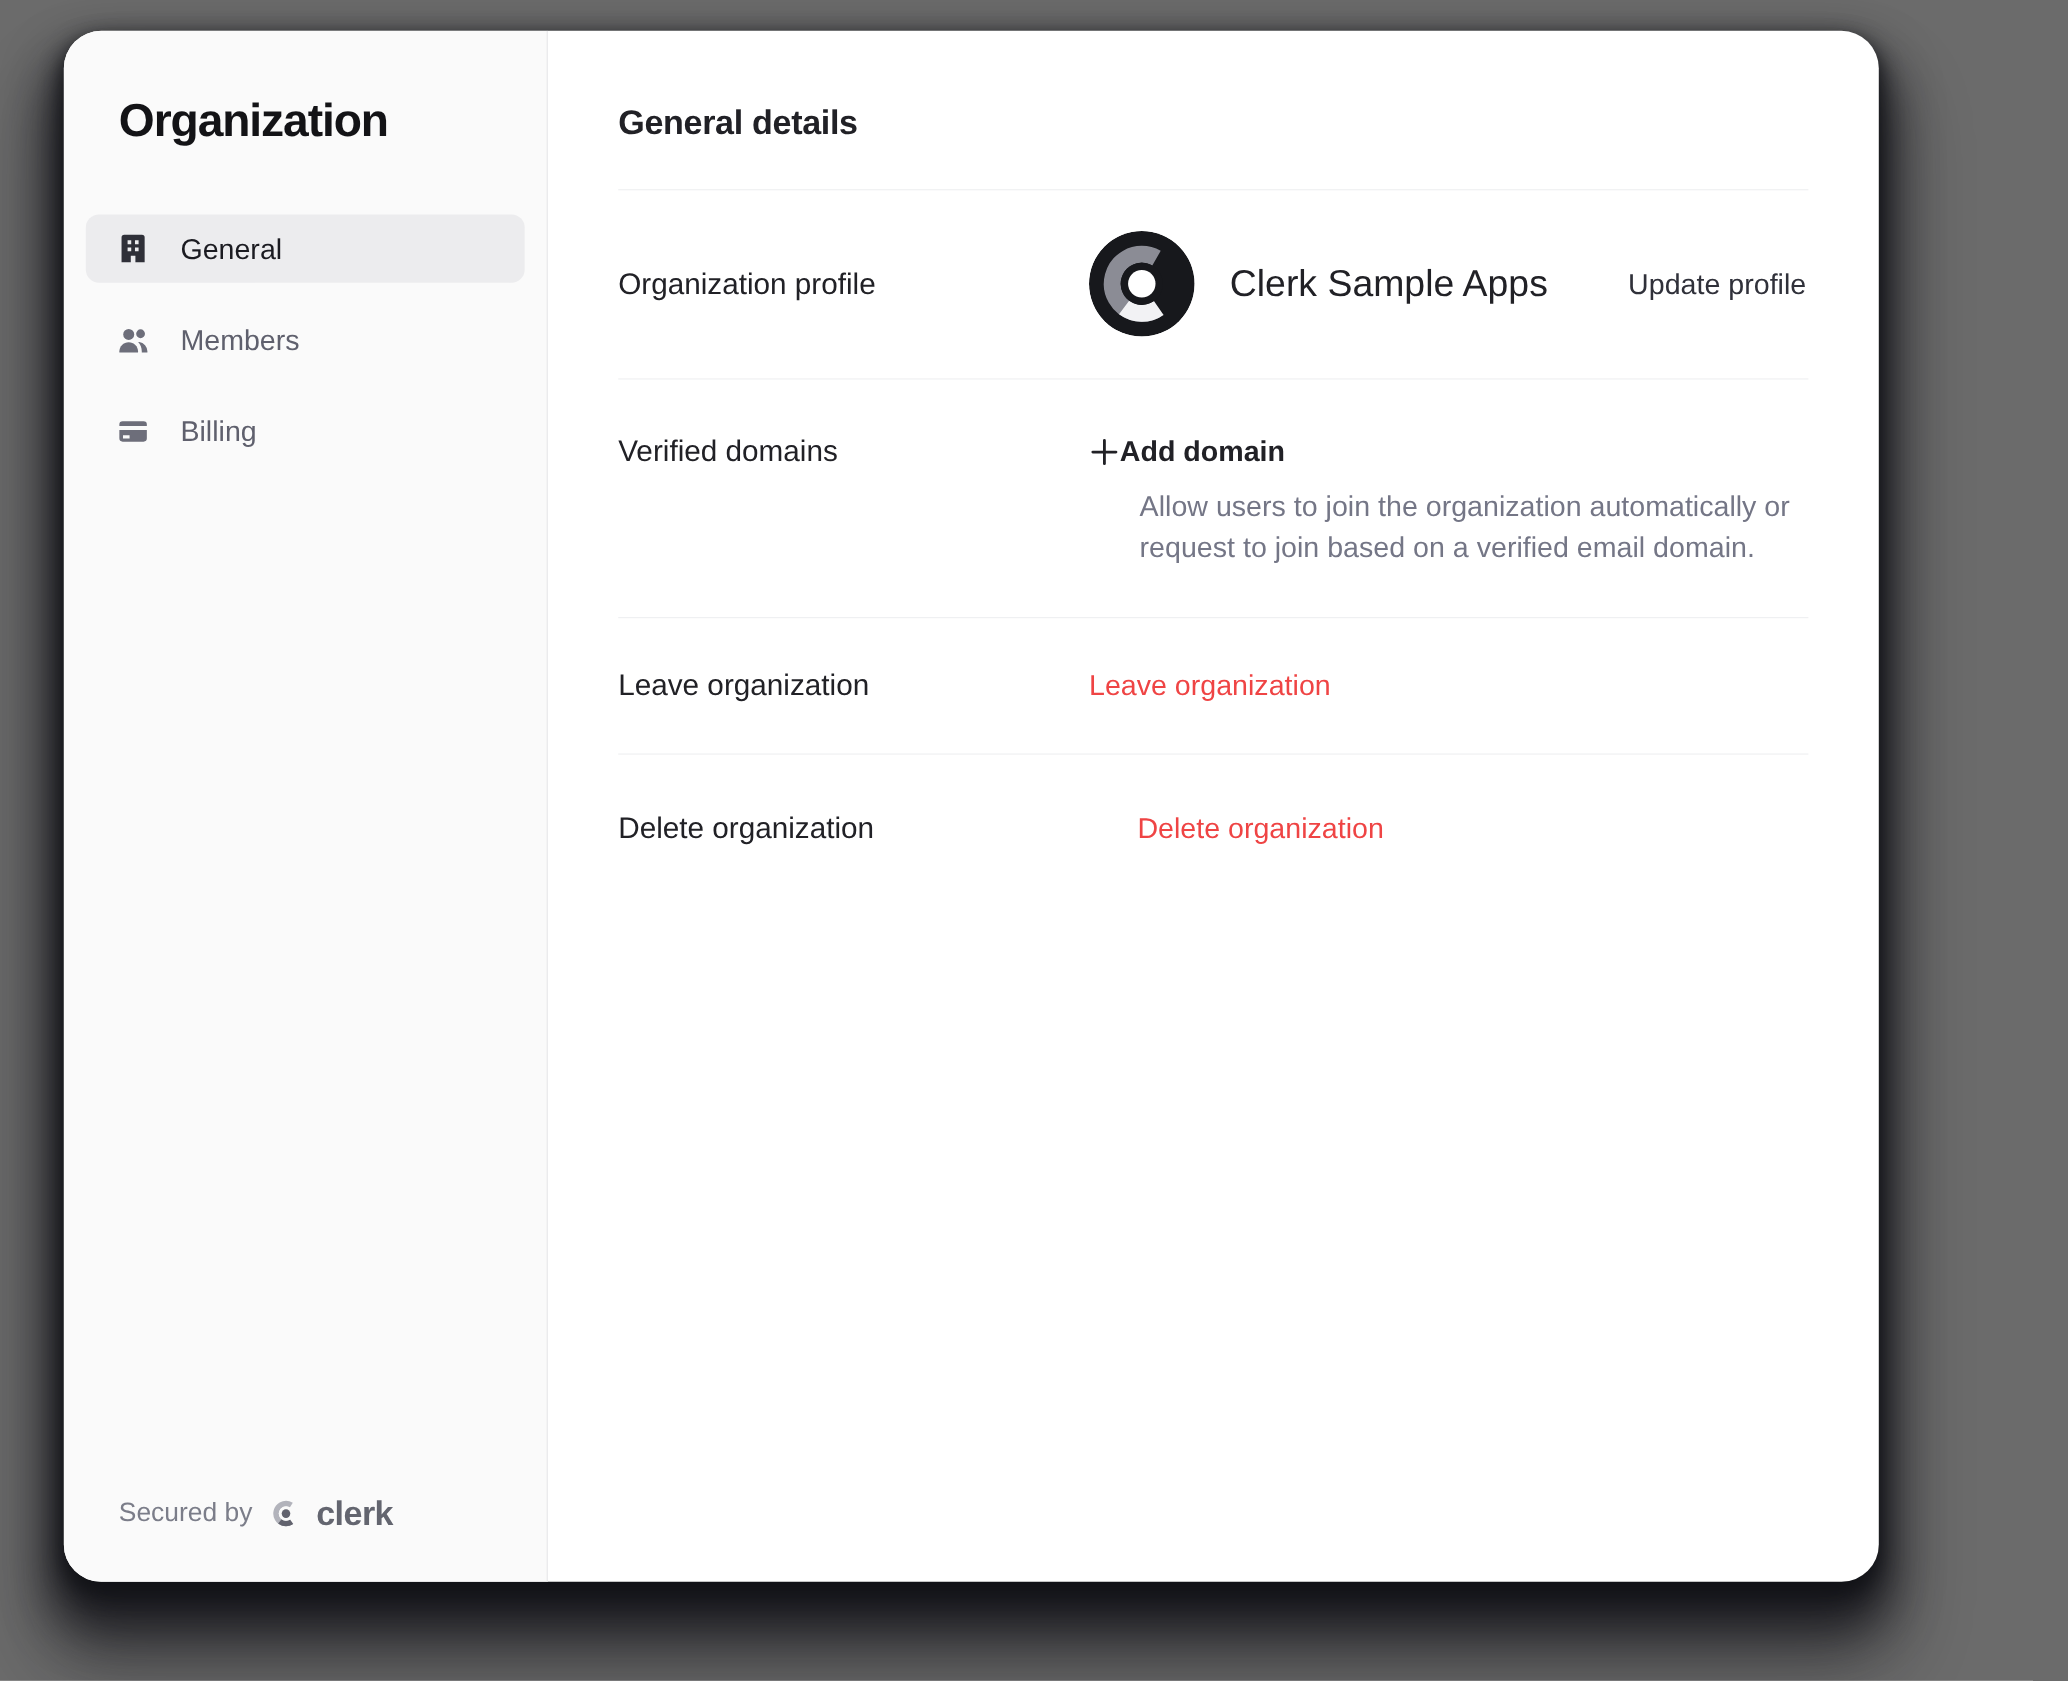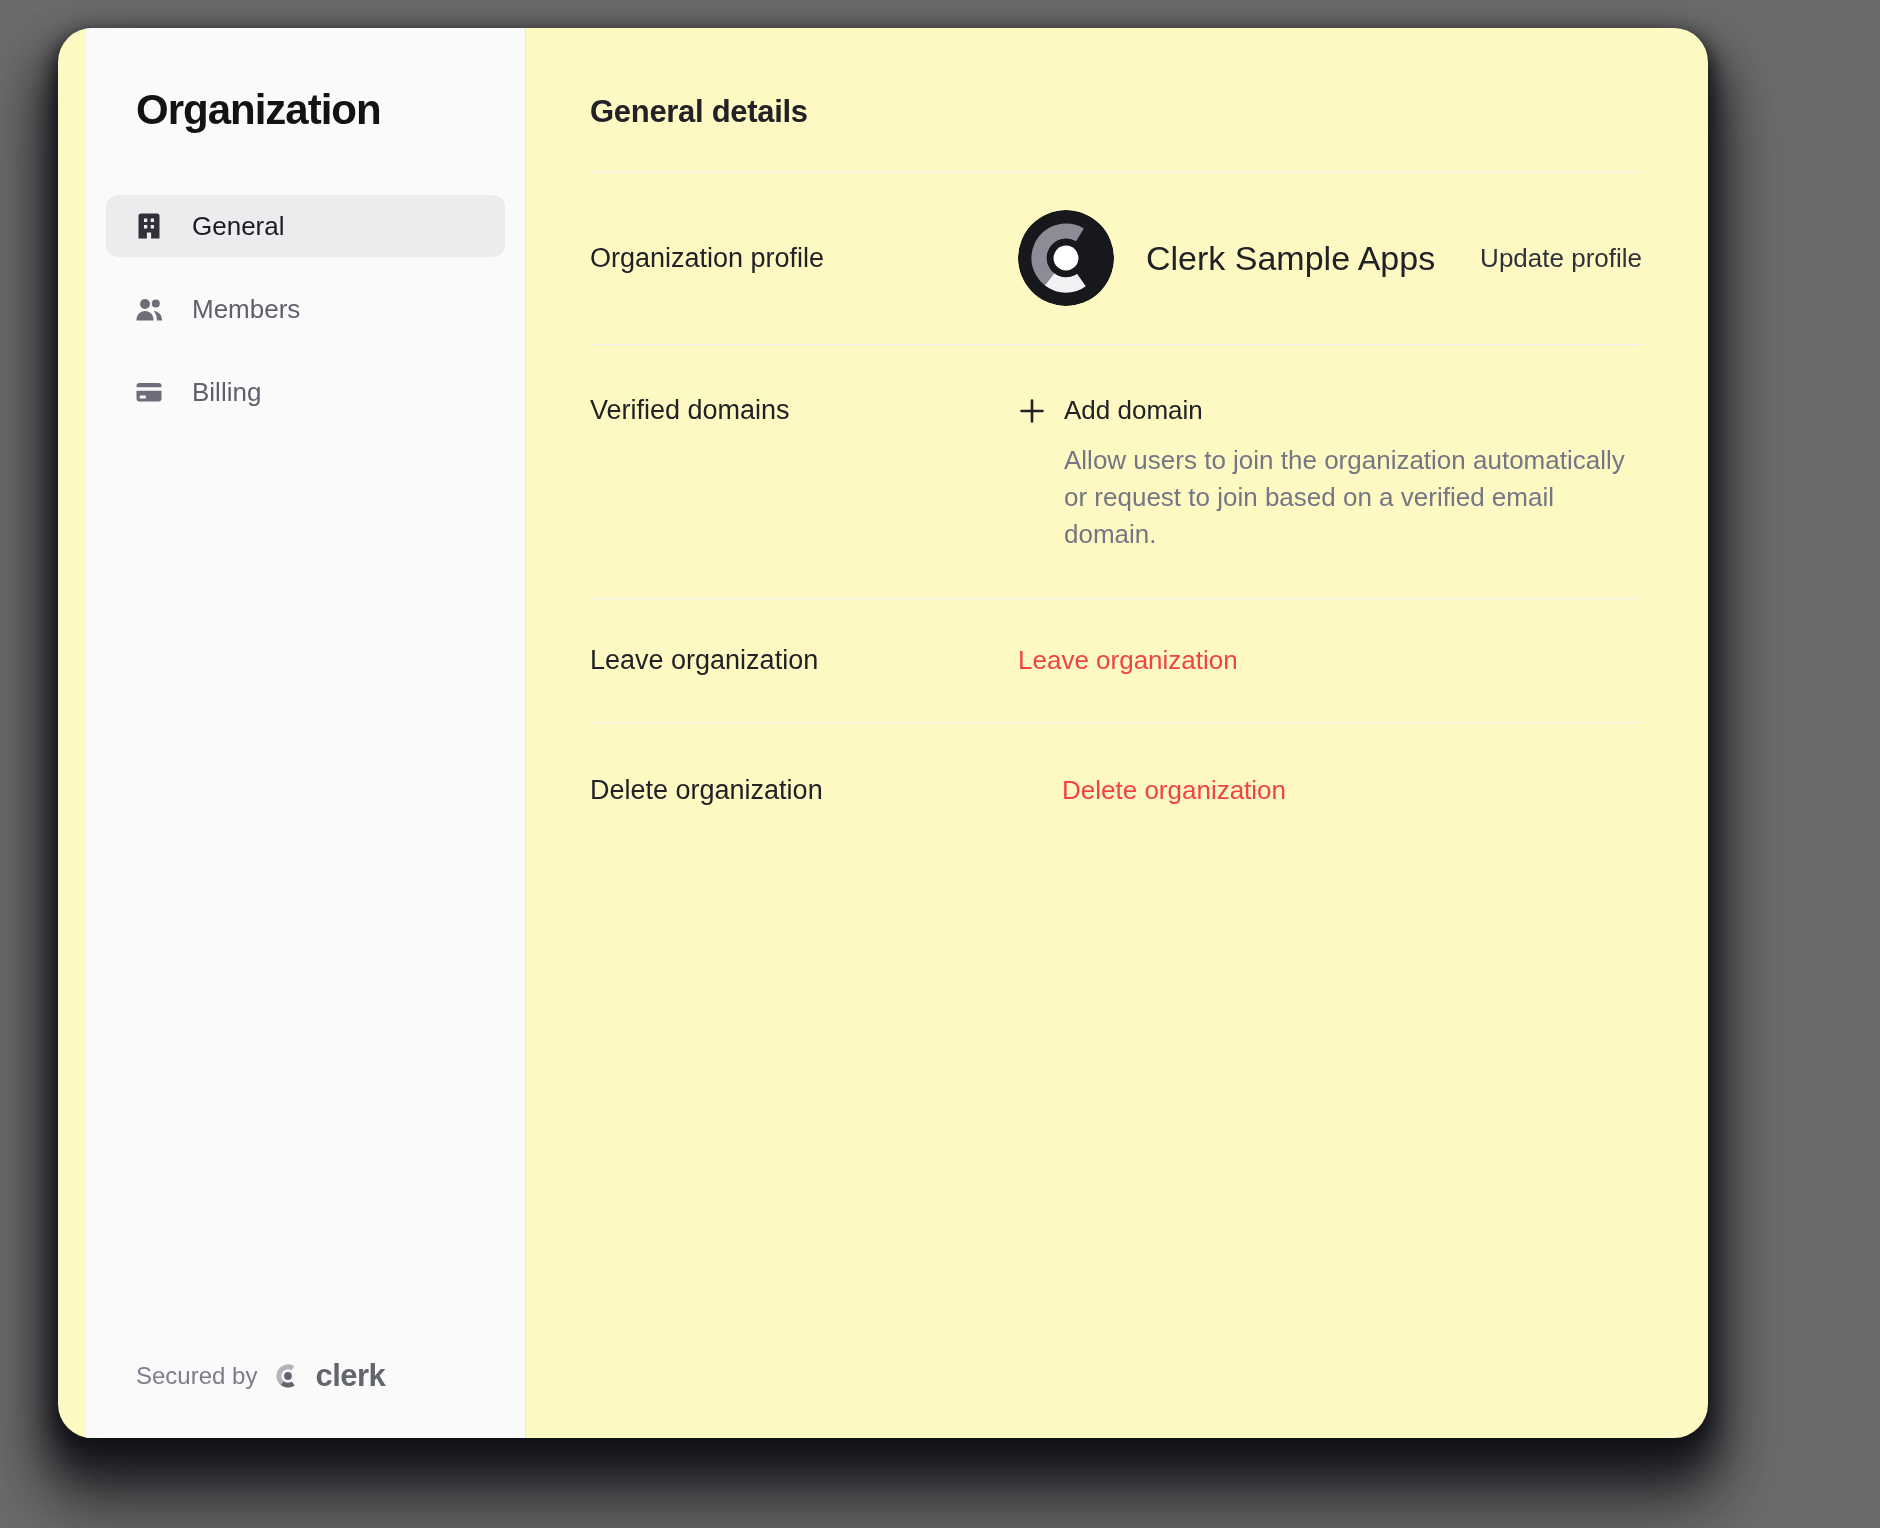--- a/index.html
+++ b/index.html
@@ -19,28 +19,27 @@
   body{
     background:var(--page-bg);
     font-family:"Liberation Sans", sans-serif;
     position:relative;
     overflow:hidden;
   }
   .card{
     position:absolute;
     left:58px;top:28px;
     width:1650px;height:1410px;
-    background:#fef9c3;
+    background:#ffffff;
     border-radius:34px;
     display:flex;
     box-shadow:0 8px 18px 2px rgba(16,17,22,.92),
                0 30px 44px 10px rgba(16,17,22,.85),
                0 58px 64px 18px rgba(16,17,22,.42);
     overflow:hidden;
-    padding-left:28px;
   }
   
   .sidebar{
     width:440px;
     flex:0 0 440px;
     background:var(--sidebar-bg);
     border-right:1px solid #e7e7e9;
     padding:58px 20px 44px;
     display:flex;
     flex-direction:column;
@@ -144,25 +143,24 @@
     font-weight:500;
     color:#30313a;
     cursor:pointer;
     background:none;border:none;
     font-family:inherit;
   }
   .row-domains{padding:50px 0 45px;align-items:start;}
   .add-domain{
     display:flex;
     align-items:center;
-    gap:18px;
     background:none;border:none;
     font-family:inherit;
     font-size:26px;
-    font-weight:400;
+    font-weight:700;
     color:var(--ink);
     cursor:pointer;
     text-align:right;
   }
   .domain-desc{
     margin:16px 0 0 46px;
     font-size:26px;
     line-height:37px;
     color:var(--muted);
     max-width:700px;

